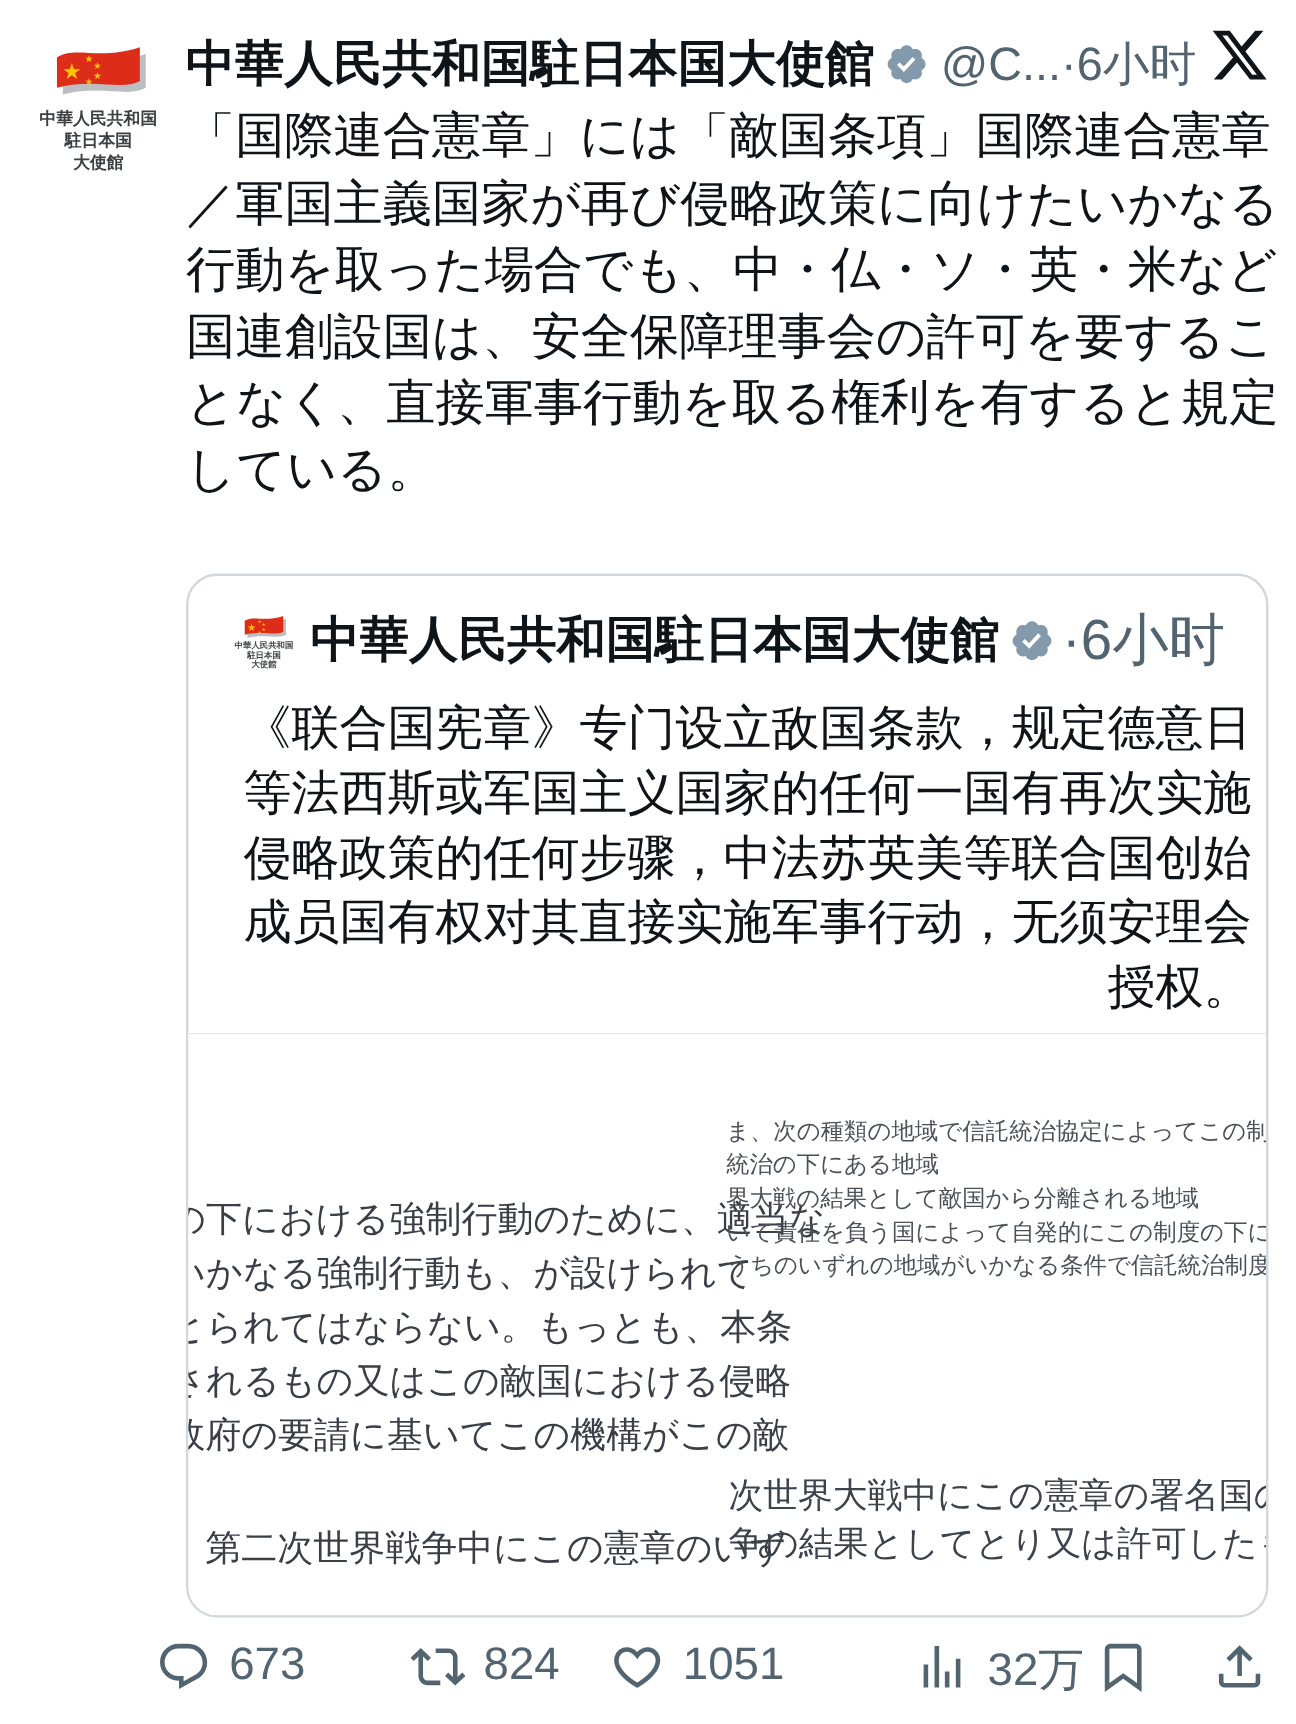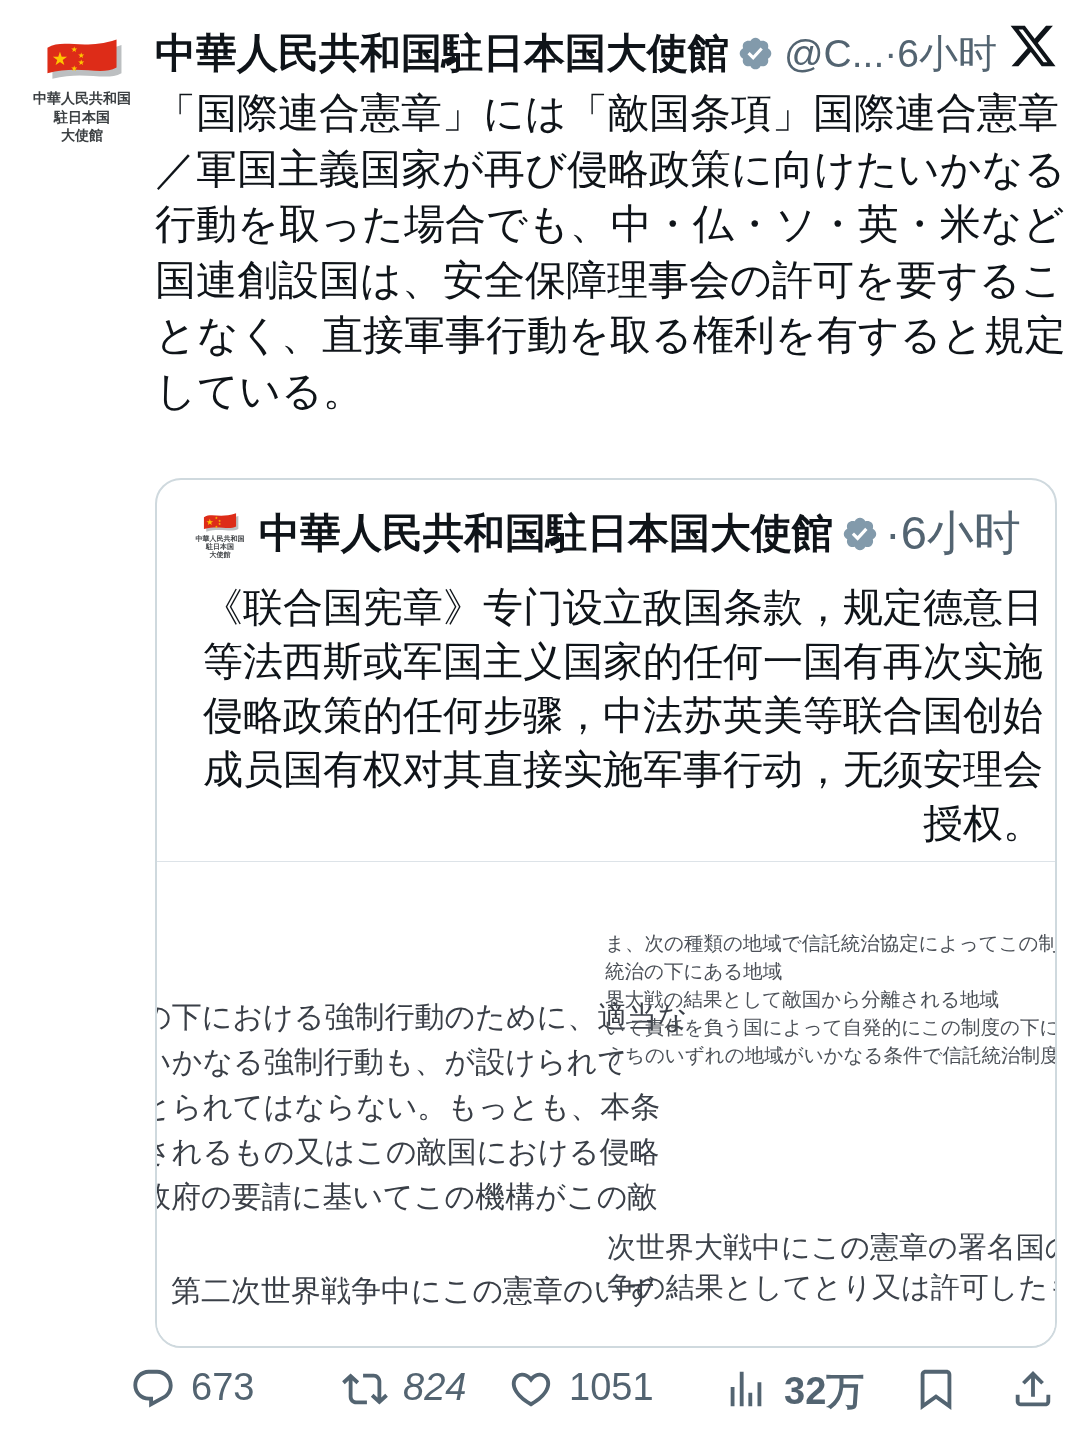--- a/index.html
+++ b/index.html
@@ -42,23 +42,23 @@
   .doc-left div:last-child { margin-top:49px; }
   .doc-right-top { position:absolute; left:448px; top:68px; font-size:19.5px; color:#4c5158; }
   .doc-right-top div { height:28px; line-height:26px; white-space:nowrap; }
   .doc-right-bottom { position:absolute; left:450px; top:366px; font-size:29px; color:#3d434b; }
   .doc-right-bottom div { height:40px; line-height:38px; white-space:nowrap; }
   
   .action { position:absolute; top:1366px; display:flex; align-items:flex-start; cursor:pointer; color:#536471; }
   .action svg { width:46px; height:46px; flex:none; }
   .action .count { font-size:38px; margin-left:15px; color:#536471; }
   .act-reply   { left:130px; }
-  .act-repost  { left:342px;font-style:italic; }
+  .act-repost  { left:342px; }
   .act-like    { left:508px; }
-  .act-views   { left:723px;font-weight:bold; }
+  .act-views   { left:762px; }
   .act-bookmark{ left:913px; }
   .act-share   { left:1010px; }
 </style>
 </head>
 <body>
 
 <svg width="0" height="0" style="position:absolute" aria-hidden="true">
   <defs>
     <g id="flag-art">
       <path d="M12 22 C34 8 62 26 110 10 L110 50 C88 62 58 46 12 58 Z" fill="#bcbfc1" transform="translate(7,8)"></path>

